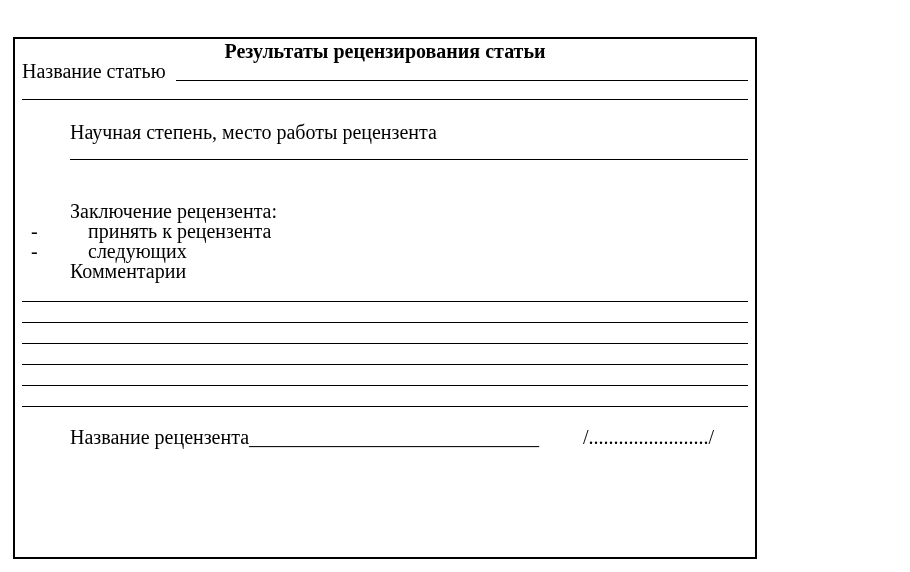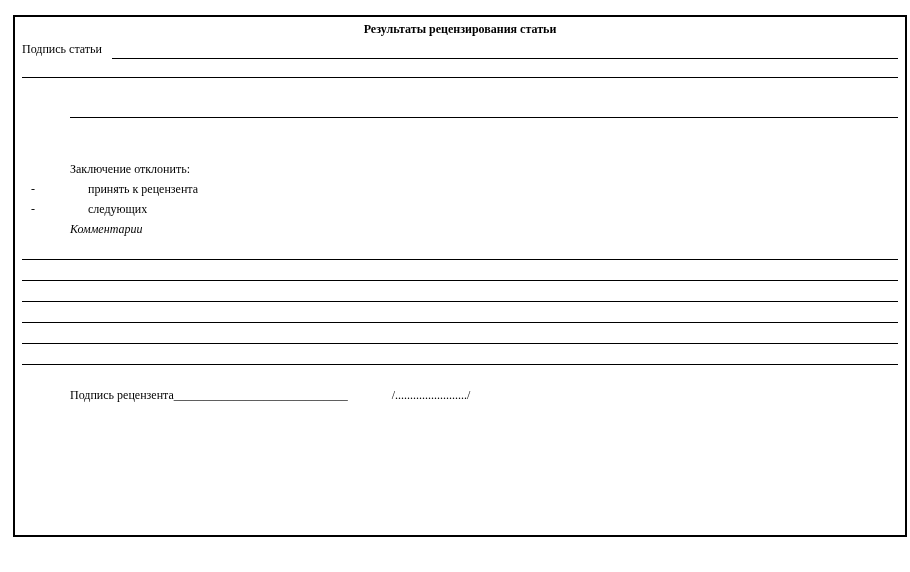--- a/index.html
+++ b/index.html
@@ -1,69 +1,72 @@
 <!DOCTYPE html>
 <html><head>
 <meta charset="utf-8">
 <style>
   html,body{margin:0;padding:0;}
   body{
     width:910px;height:572px;position:relative;background:#ffffff;
     font-family:"Liberation Serif", serif;color:#000;
   }
   .page{
-    position:absolute;left:13px;top:15px;width:894px;height:522px;
+    position:absolute;left:13px;top:37px;width:744px;height:522px;
     border:2px solid #000;box-sizing:border-box;
     padding:2px 7px 0 7px;
-    font-size:12px;line-height:20px;
+    font-size:20px;line-height:20px;
   }
   .title{height:20px;text-align:center;font-weight:bold;}
   .row{display:flex;height:20px;align-items:stretch;}
   .indent{padding-left:48px;}
   .lbl{white-space:pre;flex:0 0 auto;}
   .fill{flex:1 1 auto;border-bottom:1px solid #000;margin-left:10px;}
   .hline{border-bottom:1px solid #000;}
   .h-full{height:18px;}
   .h-indent{height:17px;margin-left:48px;}
   .line20{height:20px;border-bottom:1px solid #000;}
   .sp22{height:22px;} .sp17{height:17px;} .sp24{height:24px;} .sp20{height:20px;}
   .opt{display:flex;height:20px;padding-left:9px;}
   .opt .dash{width:57px;flex:0 0 auto;}
-  .italic{font-style:italic;align-items:center;}
+  .italic{align-items:center;}
   .sig-line{white-space:pre;letter-spacing:0;}
   .stamp{margin-left:44px;white-space:pre;}
 </style>
 </head>
 <body>
 
 <div class="page">
 
   <div class="title">Результаты рецензирования статьи</div>
 
 
   <div class="row">
-    <span class="lbl">Подпись статьи</span>
+    <span class="lbl">Название статью</span>
     <span class="fill"></span>
   </div>
 
   <div class="hline h-full"></div>
 
   <div class="sp22"></div>
 
 
+  <div class="row indent">
+    <span class="lbl">Научная степень, место работы рецензента</span>
+  </div>
 
   <div class="hline h-indent"></div>
 
   <div class="sp17"></div>
 
 
   <div class="sp24"></div>
 
   <div class="row indent">
-    <span>Заключение отклонить:</span>
+    <span>Заключение рецензента:</span>
   </div>
 
   <div class="opt">
     <span class="dash">-</span>
     <span>принять к рецензента</span>
   </div>
 
   <div class="opt">
     <span class="dash">-</span>
     <span>следующих</span>
@@ -77,19 +80,19 @@
   <div class="line20"></div>
   <div class="line20"></div>
   <div class="line20"></div>
   <div class="line20"></div>
   <div class="line20"></div>
   <div class="line20"></div>
 
   <div class="sp20"></div>
 
   <div class="row indent">
-    <span class="lbl">Подпись рецензента</span>
+    <span class="lbl">Название рецензента</span>
     <span class="sig-line">_____________________________</span>
     <span class="stamp">/......................../</span>
   </div>
 
 
 </div>
 
 </body></html>

